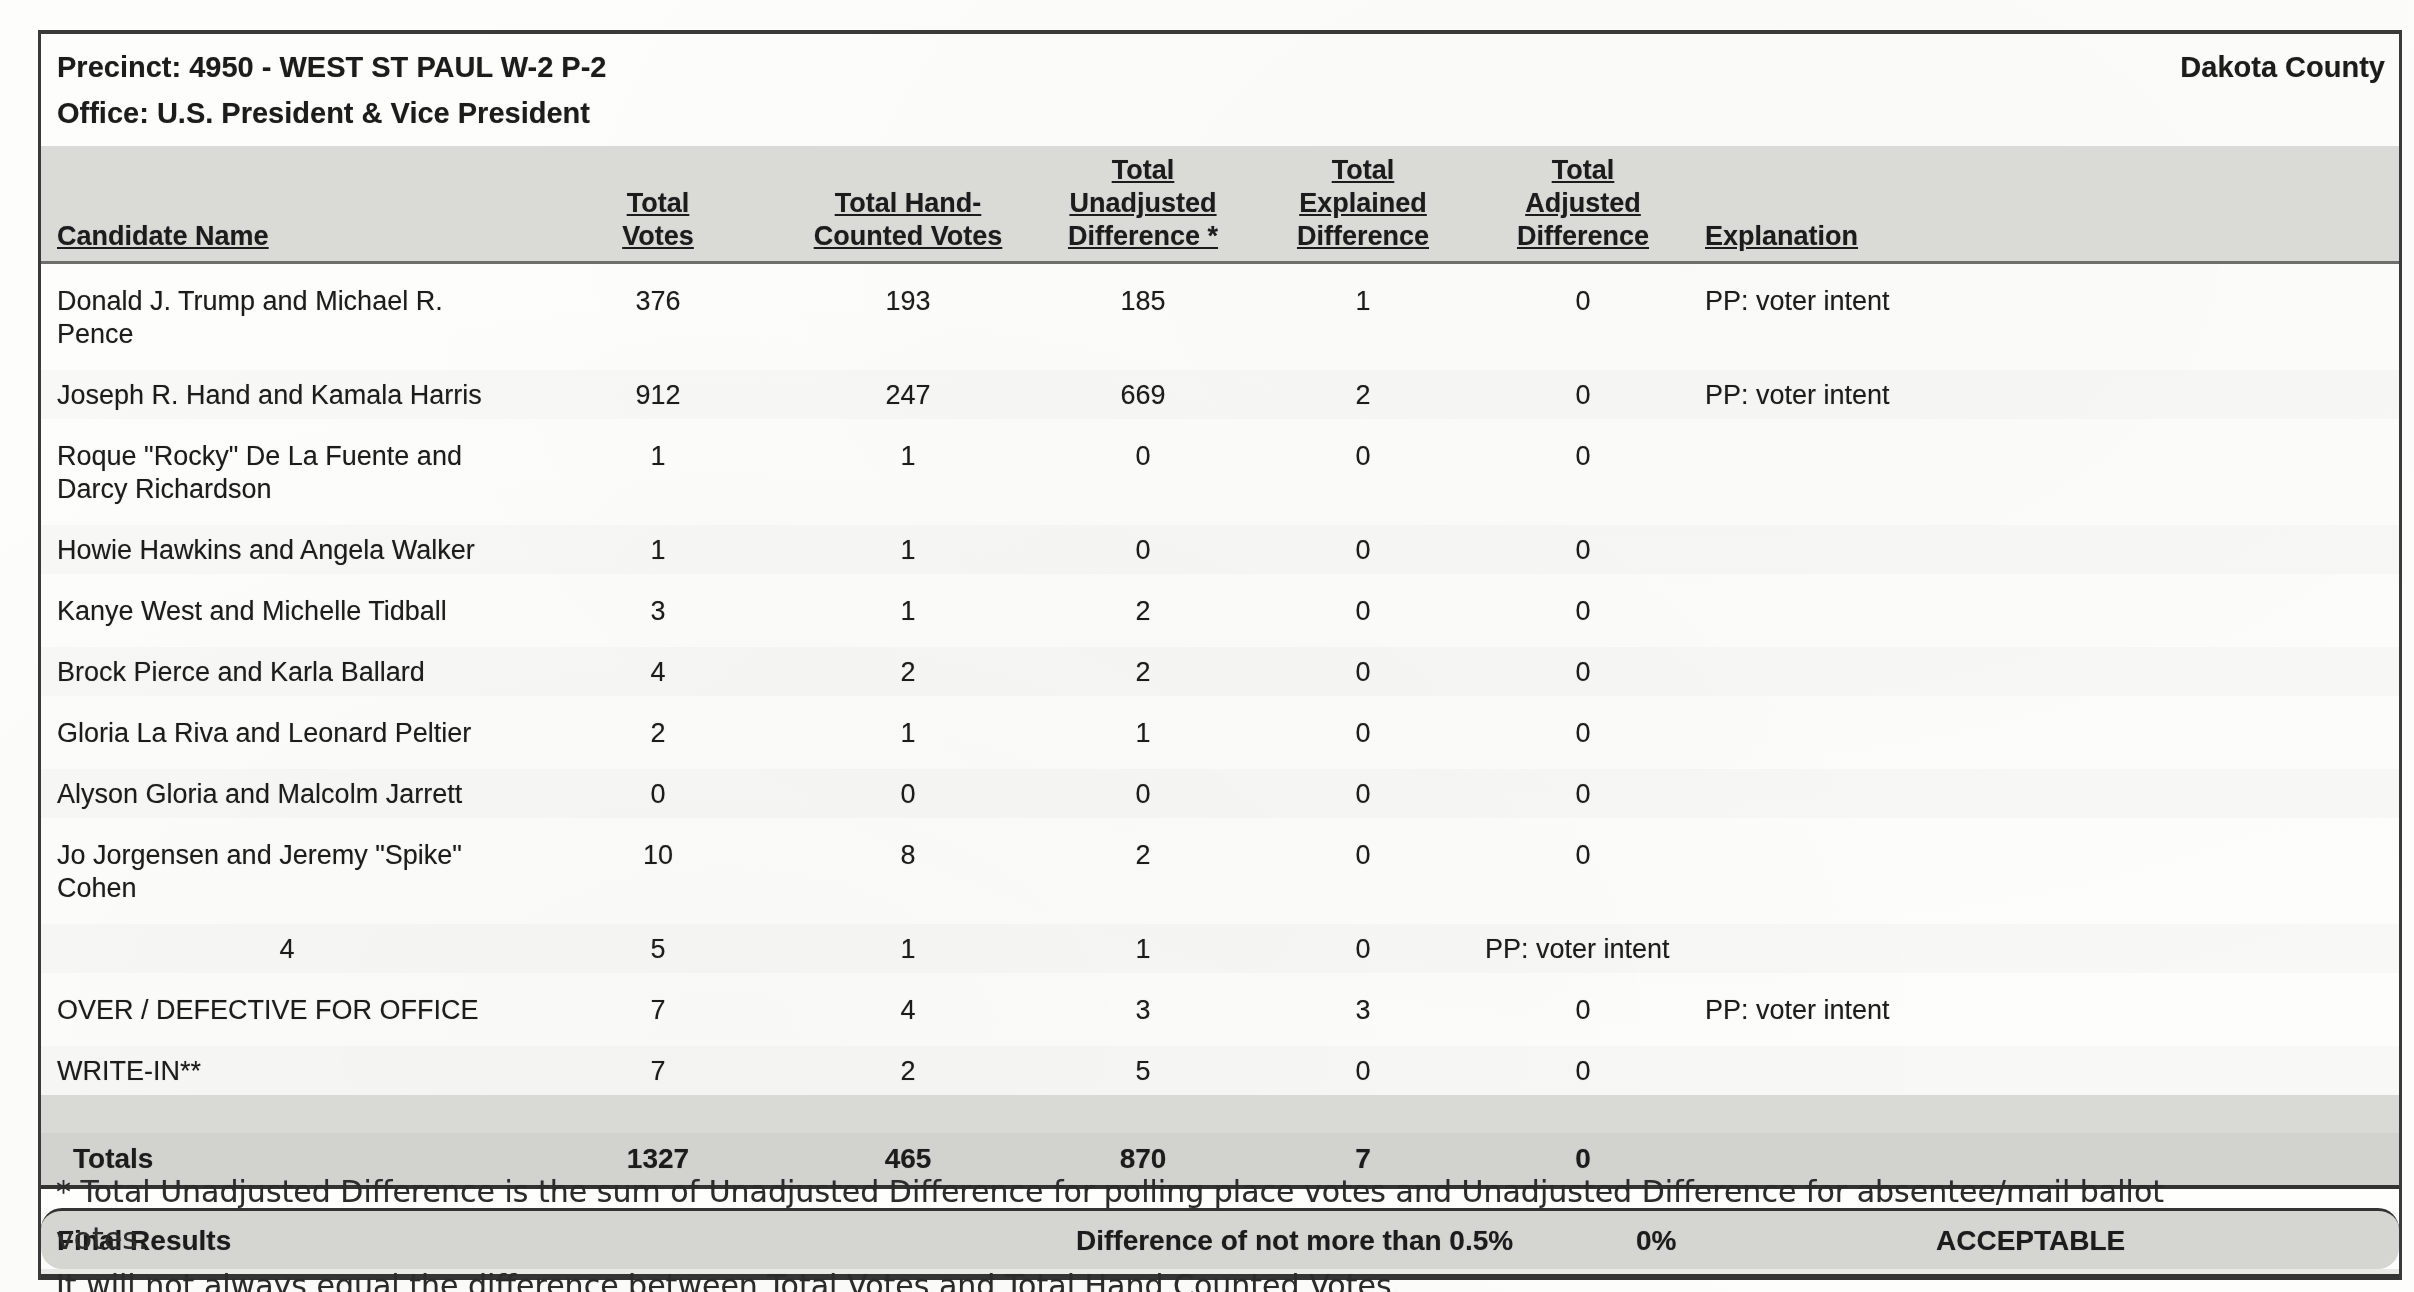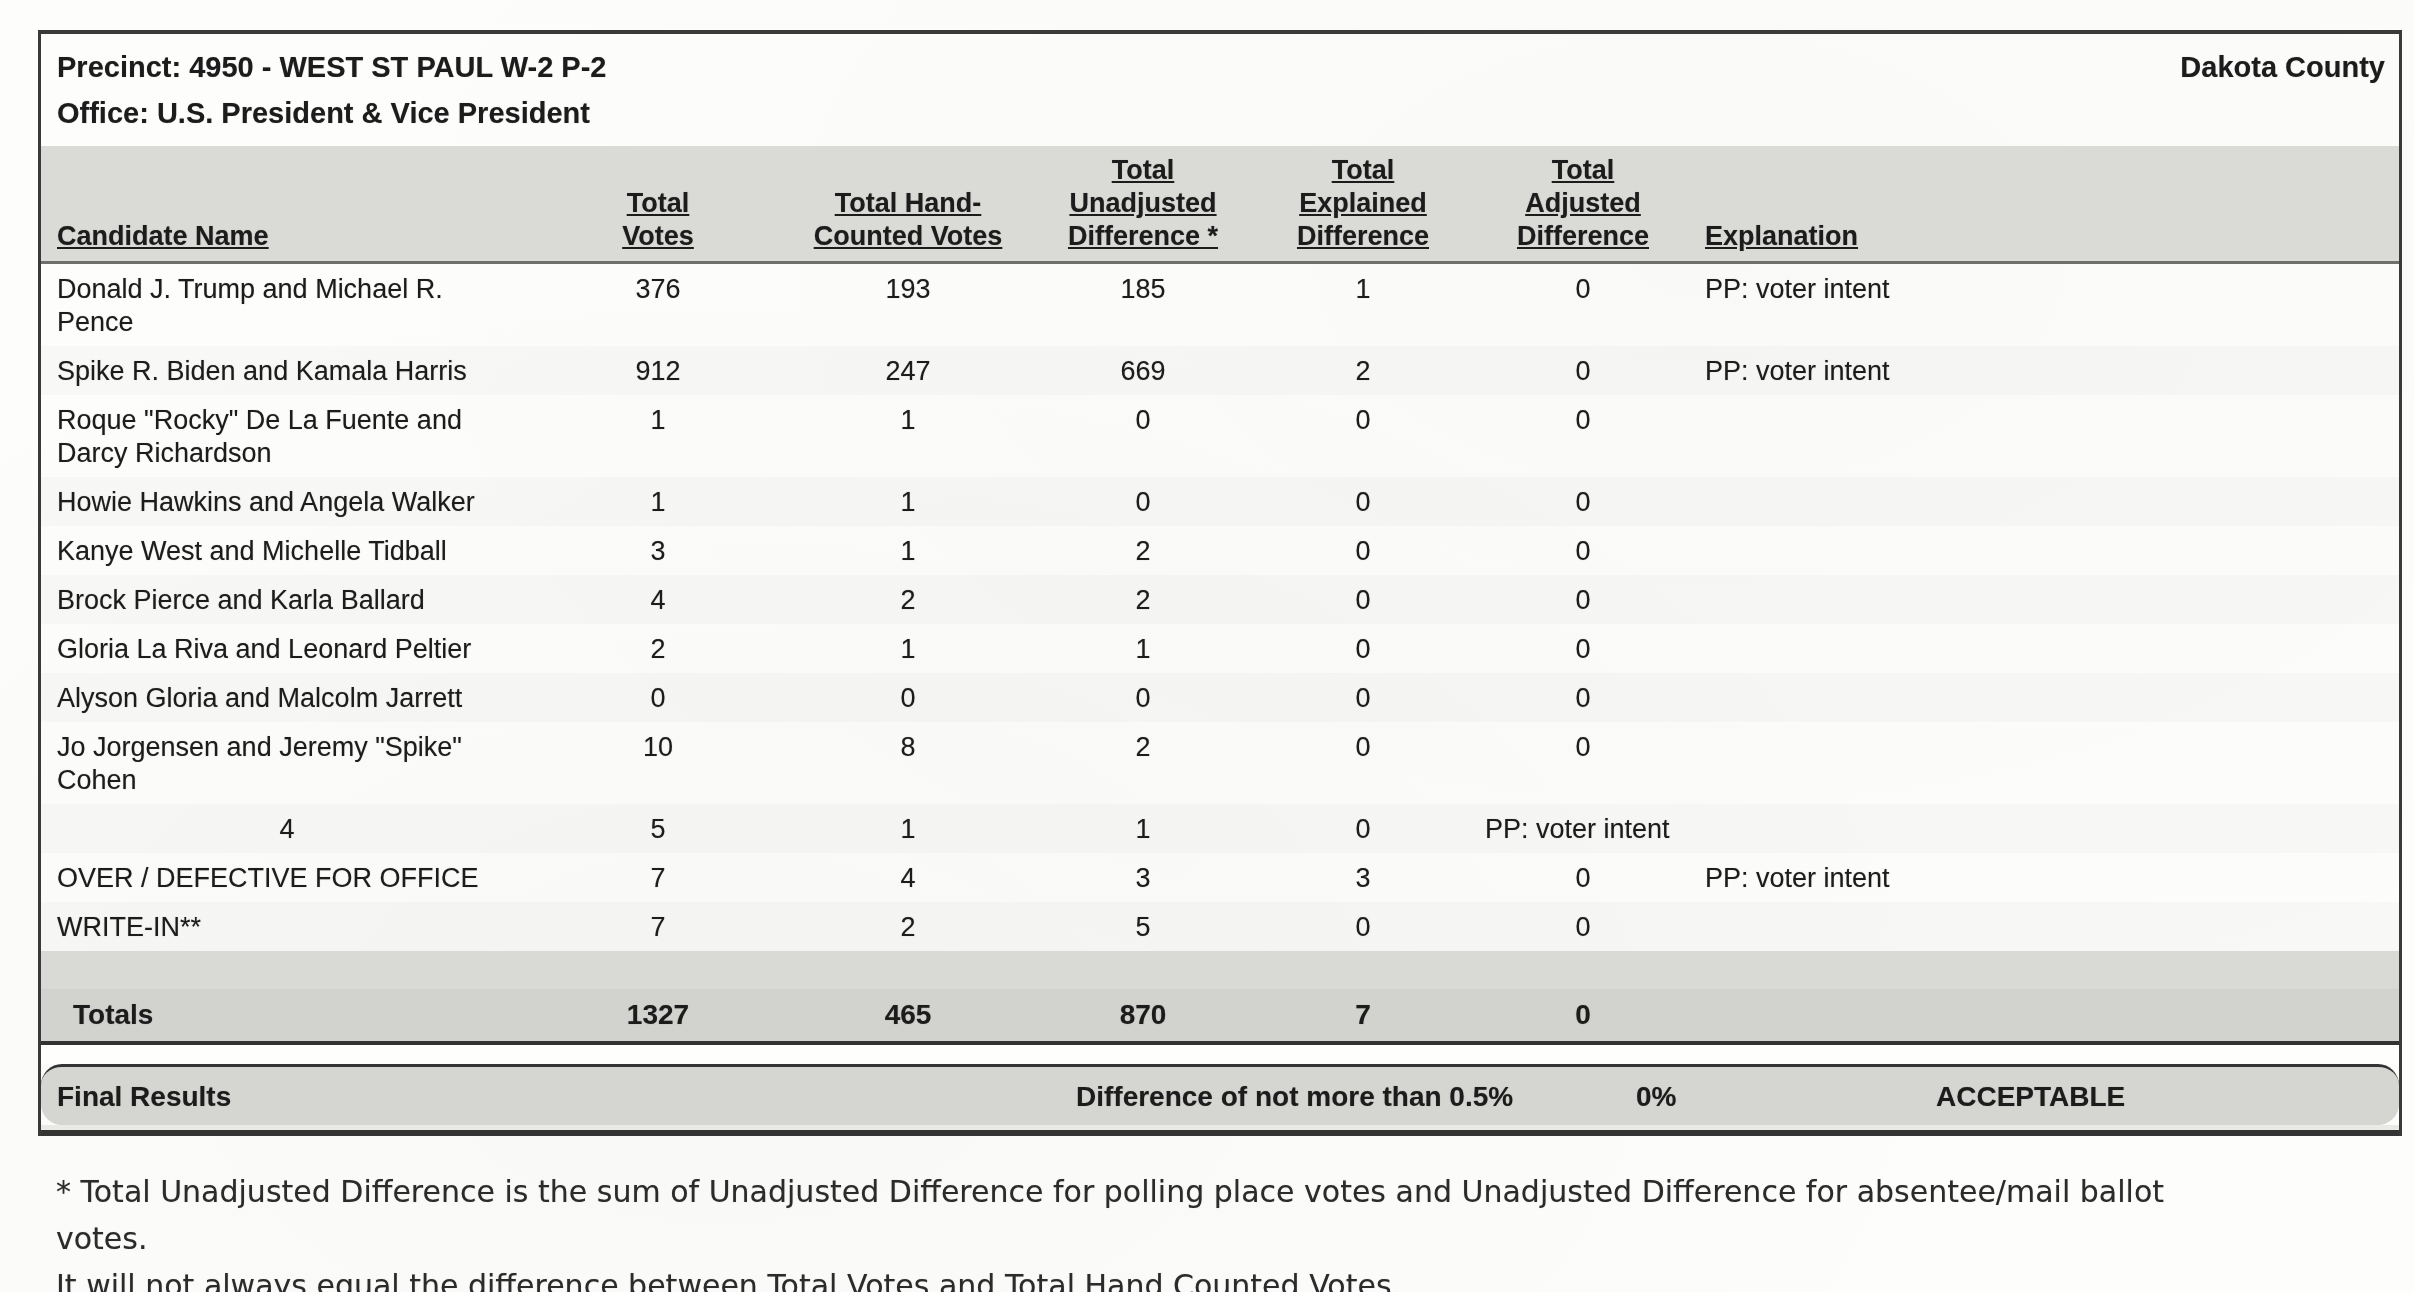--- a/index.html
+++ b/index.html
@@ -33,21 +33,21 @@
     background:#dadad7;
     border-bottom:3px solid #6e6e6b;
     align-items:end;
     min-height:115px;
     font-weight:bold;font-size:27px;line-height:33px;
   }
   .ch{white-space:pre-line;padding-bottom:8px;text-decoration:underline;}
   .ch.c-name{padding-left:16px;}
   .ch.c-num{text-align:center;}
   .ch.c-exp{padding-left:12px;}
-  .row{font-size:27px;line-height:33px;padding:9px 16px 7px 0;}
+  .row{font-size:27px;line-height:33px;padding:9px 16px 7px 0;margin-top:12px;}
   .row:nth-child(even){background:rgba(60,60,55,0.025);}
   .cell-candidate{padding-left:16px;padding-right:36px;}
   .cell-num{text-align:center;}
   .cell-exp{padding-left:12px;}
   .spacer-band{height:38px;background:#d9d9d6;}
   .totals-row{
     background:#d2d2cf;font-weight:bold;font-size:28px;
     align-items:center;min-height:52px;
     border-bottom:4px solid #333;
   }
@@ -108,21 +108,21 @@
         <div class="grid row">
           <div class="cell-candidate">Donald J. Trump and Michael R. Pence</div>
           <div class="cell-num">376</div>
           <div class="cell-num">193</div>
           <div class="cell-num">185</div>
           <div class="cell-num">1</div>
           <div class="cell-num">0</div>
           <div class="cell-exp">PP: voter intent</div>
         </div>
         <div class="grid row">
-          <div class="cell-candidate">Spike R. Biden and Kamala Harris</div>
+          <div class="cell-candidate">Joseph R. Hand and Kamala Harris</div>
           <div class="cell-num">912</div>
           <div class="cell-num">247</div>
           <div class="cell-num">669</div>
           <div class="cell-num">2</div>
           <div class="cell-num">0</div>
           <div class="cell-exp">PP: voter intent</div>
         </div>
         <div class="grid row">
           <div class="cell-candidate">Roque "Rocky" De La Fuente and Darcy Richardson</div>
           <div class="cell-num">1</div>

